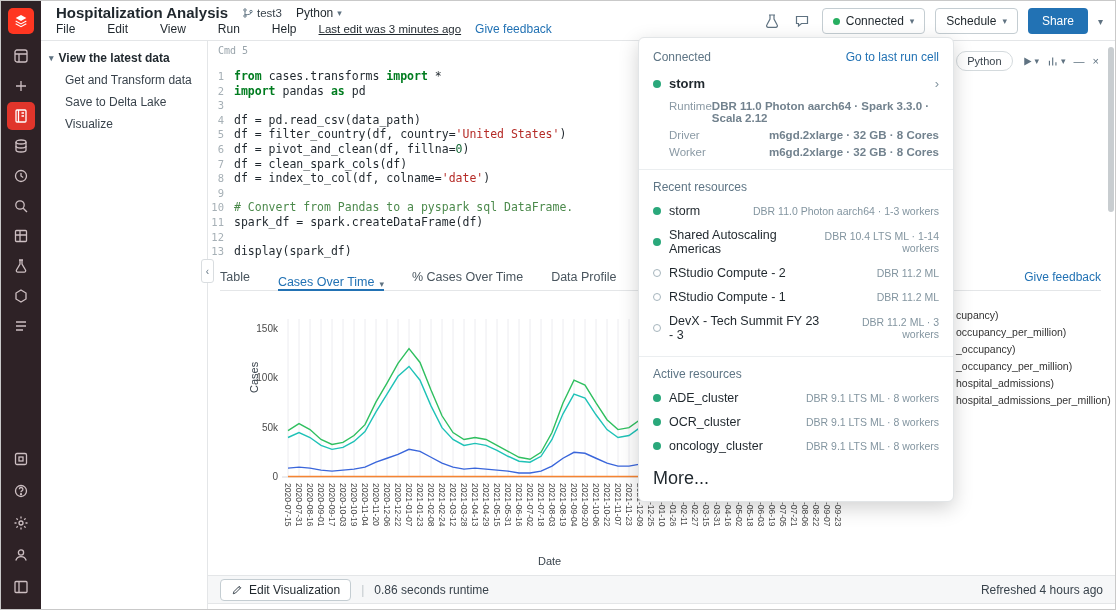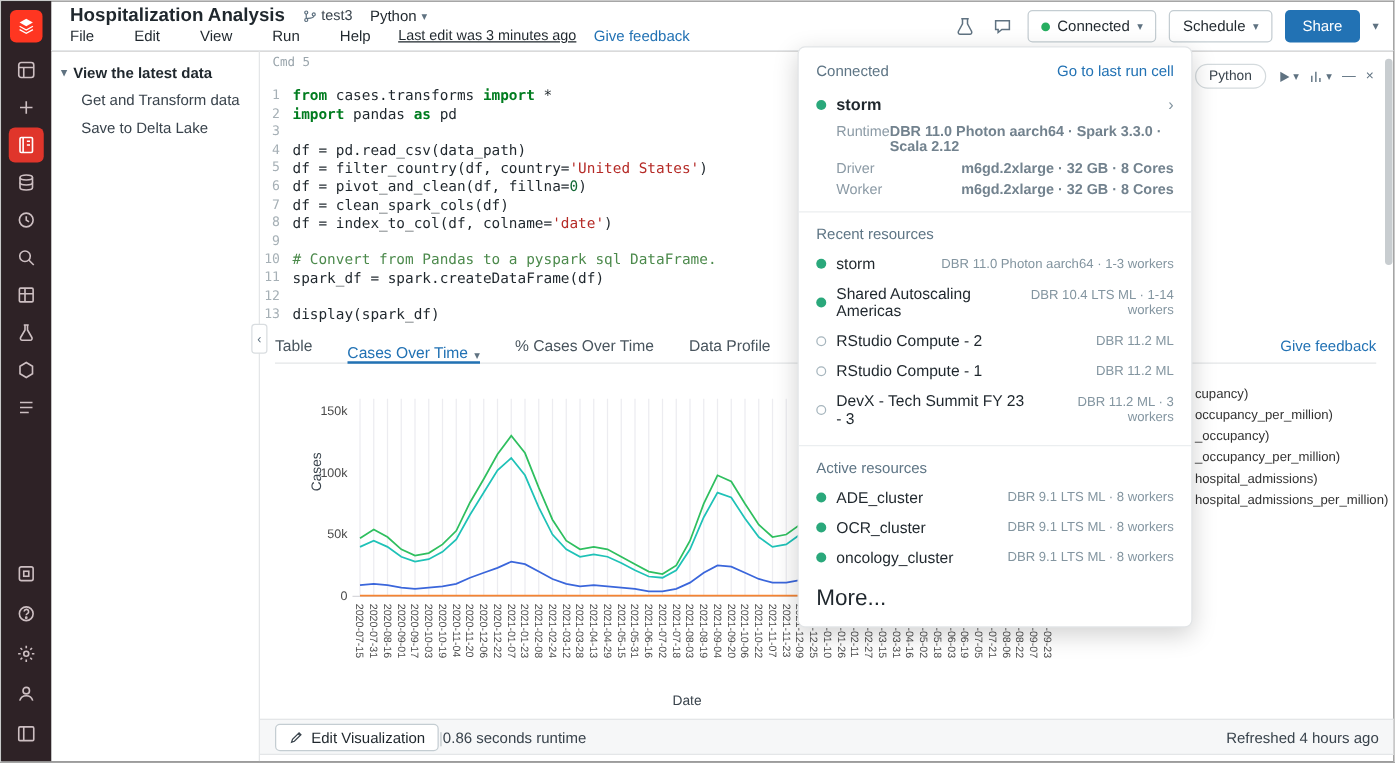--- a/index.html
+++ b/index.html
@@ -1,17 +1,17 @@
 <!DOCTYPE html>
 <html><head>
 <meta charset="utf-8">
 <style>
   * { box-sizing: border-box; margin: 0; padding: 0; }
   body { font-family: "Liberation Sans", sans-serif; background:#fff; }
-  .page { position:relative; width:1116px; height:610px; border:1px solid #c9c9c9; overflow:hidden; background:#000000;padding-left:10px; }
+  .page { position:relative; width:1116px; height:610px; border:1px solid #c9c9c9; overflow:hidden; background:#4c1d95;padding-left:10px; }
 
   
   .rail { position:absolute; left:0; top:0; bottom:0; width:40px; background:#2e2226; display:flex; flex-direction:column; align-items:center; }
   .rail-logo { width:26px; height:26px; margin:7px 0 6px; background:#FF3621; border-radius:5px; display:flex; align-items:center; justify-content:center; }
   .rail-btn { width:28px; height:28px; margin:2px 0; border-radius:5px; display:flex; align-items:center; justify-content:center; color:#cdbfc2; cursor:pointer; }
   .rail-btn svg { width:16px; height:16px; stroke:currentColor; fill:none; stroke-width:1.3; }
   .rail-btn.active { background:#E0352B; color:#fff; }
   .rail-spacer { flex:1; }
   .rail-bottom { margin-bottom:6px; display:flex; flex-direction:column; align-items:center; }
 
@@ -64,21 +64,21 @@
   .tabs .feedback { margin-left:auto; }
 
   
   .chart { position:absolute; left:10px; top:252px; width:888px; height:282px; }
   .ylabel { position:absolute; left:30px; top:100px; transform:rotate(-90deg); transform-origin:left top; font-size:11px; color:#39434c; }
   .xlabel { position:absolute; left:320px; top:262px; font-size:11px; color:#39434c; }
   .legend { position:absolute; left:748px; top:266px; font-size:10.5px; color:#333; line-height:17px; white-space:nowrap; }
   .legend div { cursor:pointer; }
 
   
-  .bottombar { position:absolute; left:0; right:0; top:534px; height:29px; background:#f6f7f8; border-top:1px solid #e4e6e8; border-bottom:1px solid #e4e6e8; display:flex; align-items:center; padding:0 12px; font-size:12px; color:#39434c; }
+  .bottombar { position:absolute; left:0; right:0; top:534px; height:29px; background:#f6f7f8; border-top:1px solid #e4e6e8; border-bottom:1px solid #e4e6e8; display:flex; align-items:center; padding:0 12px; gap:10px; font-size:12px; color:#39434c; }
   .btn-editviz { height:22px; background:#fff; border:1px solid #c4cdd2; border-radius:4px; padding:0 10px; display:flex; align-items:center; gap:6px; font-size:12px; color:#1f272d; cursor:pointer; }
   .btn-editviz svg { width:12px; height:12px; stroke:#39434c; fill:none; stroke-width:1.3; }
   .bb-sep { color:#c2c8cc; }
   .bb-right { margin-left:auto; }
 
   
   .scrollbar { position:absolute; right:1px; top:2px; width:7px; bottom:40px; }
   .scroll-thumb { position:absolute; top:4px; right:0; width:6px; height:165px; background:#c8cdd0; border-radius:3px; }
 
   
@@ -259,20 +259,21 @@
   </div>
 
   <div class="sidenav">
     <div class="tree-root">
       <span class="caret">▾</span>
       <span>View the latest data</span>
     </div>
     <div id="tree-items">
         <div class="tree-item">Get and Transform data</div>
         <div class="tree-item">Save to Delta Lake</div>
+        <div class="tree-item">Visualize</div>
       </div>
     <div class="collapse-handle">‹</div>
   </div>
 
   <div class="main">
     <div class="cmd-label">Cmd 5</div>
 
     <div class="cell-toolbar">
       <span class="cell-lang-pill">Python</span>
       <span class="ct-icon">

